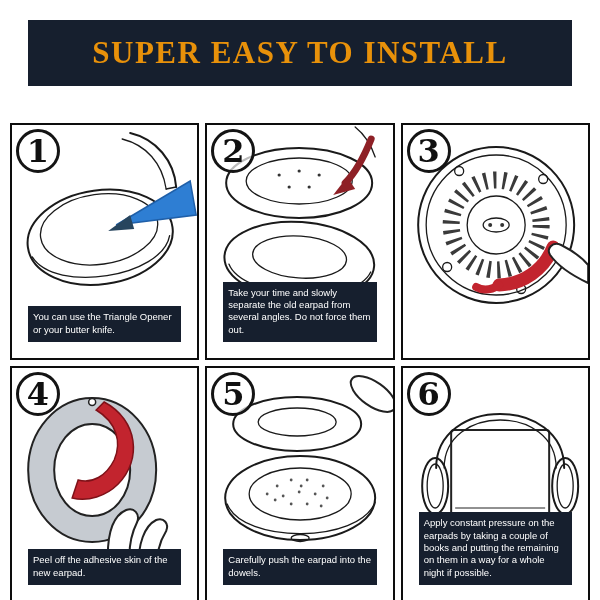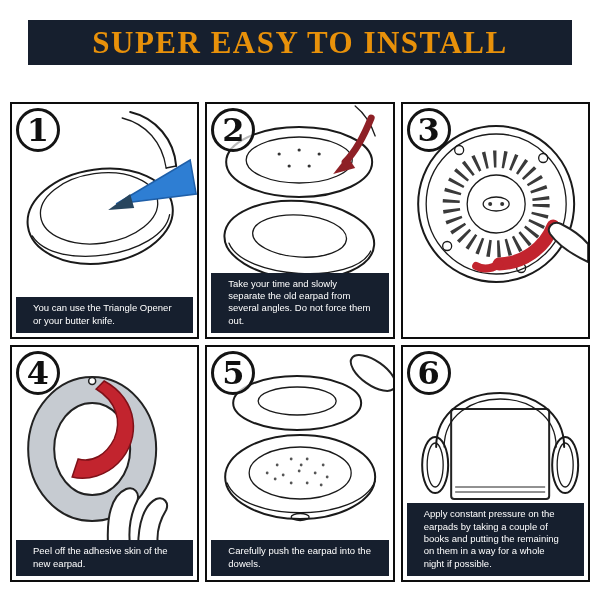--- a/index.html
+++ b/index.html
@@ -4,21 +4,21 @@
 <style>
   * { box-sizing: border-box; }
   html,body { margin:0; padding:0; }
   body {
     width:600px; height:600px; background:#ffffff; overflow:hidden;
     font-family:"Liberation Sans", sans-serif;
   }
   .page { width:600px; height:600px; position:relative; background:#fff; }
 
   .banner {
-    margin:20px 28px 0; height:45px; background:#161f2e;
+    margin:20px 28px 0; height:66px; background:#161f2e;
     display:flex; align-items:center; justify-content:center;
   }
   .banner h1 {
     margin:0; color:#e8910a; font-family:"Liberation Serif", serif;
     font-size:31px; font-weight:bold; letter-spacing:1.5px; white-space:nowrap;
   }
 
   .grid {
     margin:37px 10px 0; height:480px;
     display:grid; grid-template-columns:repeat(3,1fr); grid-template-rows:repeat(2,1fr);
@@ -30,23 +30,23 @@
   .num {
     position:absolute; top:4px; left:4px; width:44px; height:44px; z-index:3;
     border:3px solid #141414; border-radius:50%;
     display:flex; align-items:center; justify-content:center;
     font-family:"DejaVu Serif", serif; font-size:32px; font-weight:bold; color:#101010;
     background:rgba(255,255,255,.7);
   }
   .illus { position:absolute; inset:0; z-index:1; }
   .illus svg { width:100%; height:100%; display:block; }
   .caption {
-    position:absolute; left:0; right:0; bottom:0; z-index:4; margin:4px;
+    position:absolute; left:0; right:0; bottom:0; z-index:4; margin:16px;
     background:#161f2e; color:#ffffff; font-size:9.5px; line-height:1.3;
-    padding:5px 17px 6px;
+    padding:5px 5px 6px;
   }
   .ink { stroke:#1a1a1a; fill:none; stroke-width:2; stroke-linecap:round; stroke-linejoin:round; }
   .thin { stroke-width:1.3; }
 </style>
 </head>
 <body>
 
 <div class="page">
 
   <header class="banner">

